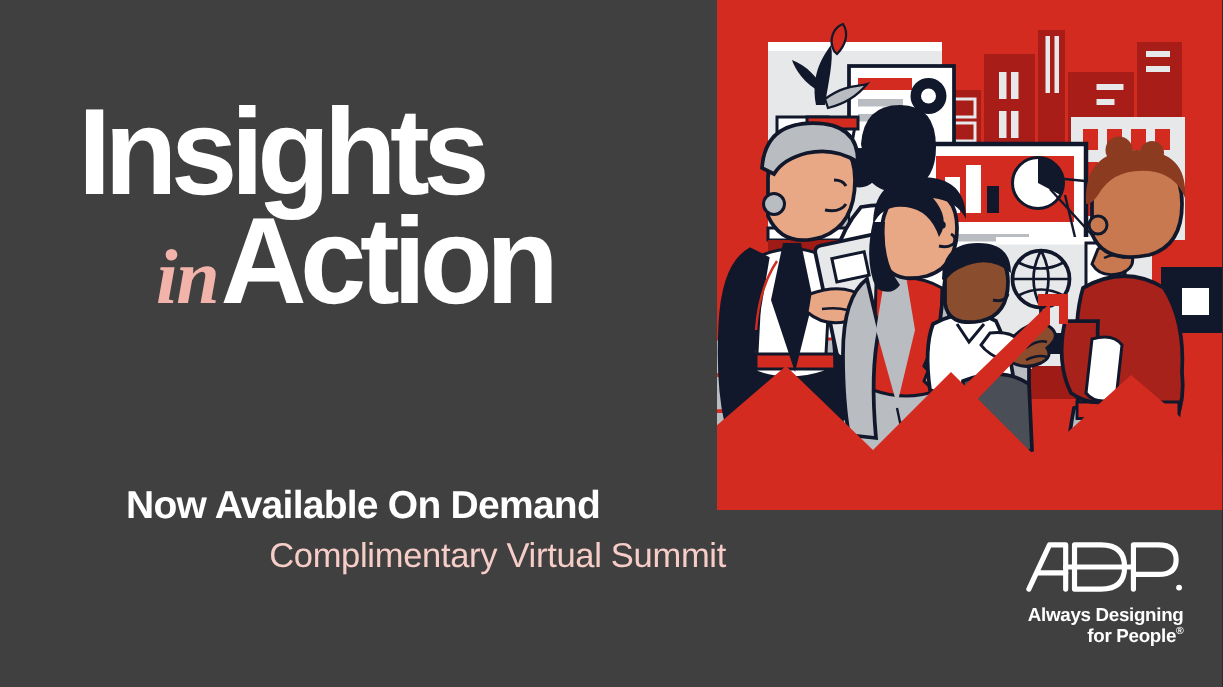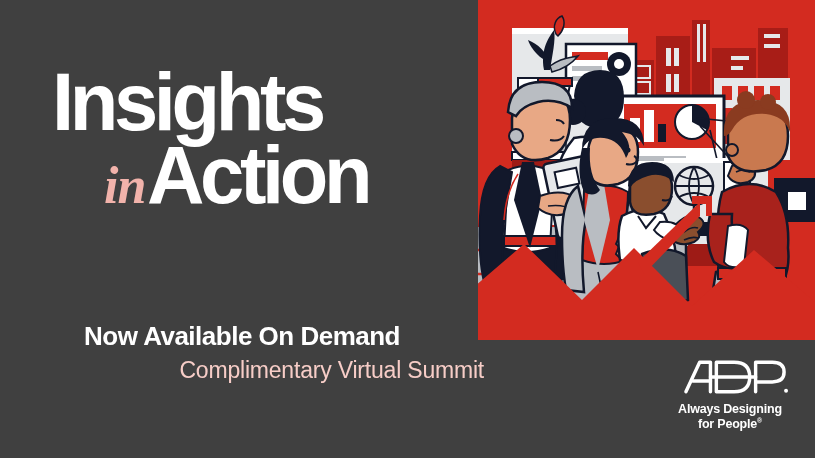--- a/index.html
+++ b/index.html
@@ -113,21 +113,21 @@
   }
   #adp-mark { display: block; width: 108px; height: 40px; margin-left: auto; }
   .adp-tagline {
     margin: 0;
     margin-top: 5px;
     font-size: 12.5px;
     font-weight: 700;
     line-height: 1.18;
     color: #ffffff;
     letter-spacing: -0.2px;
-    text-align: center;
+    text-align: right;
   }
   .adp-tagline .reg { font-size: 7px; vertical-align: super; }
 
   
   #illustration {
     position: absolute;
     left: 478px;
     top: 0px;
     width: 337px;
     height: 340px;

